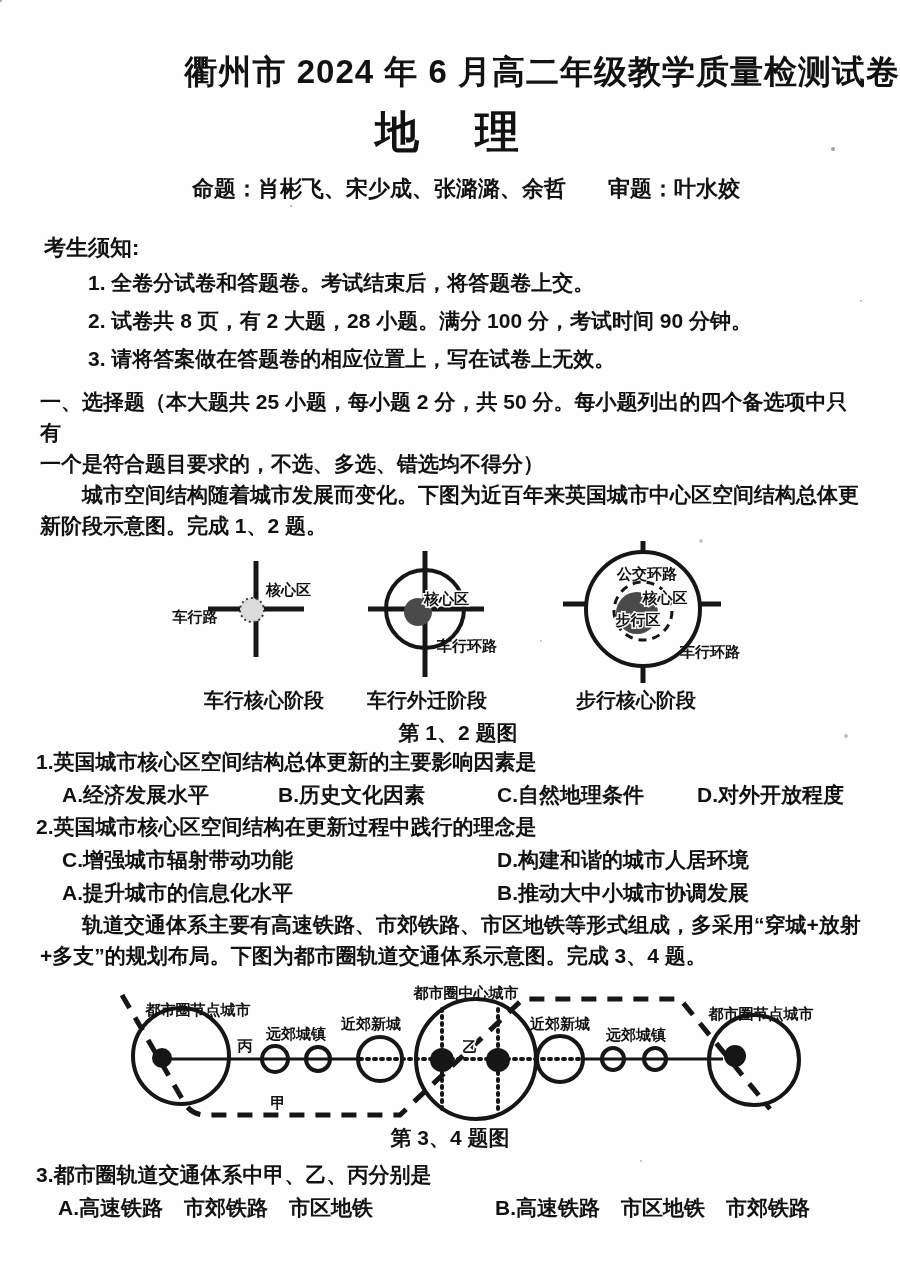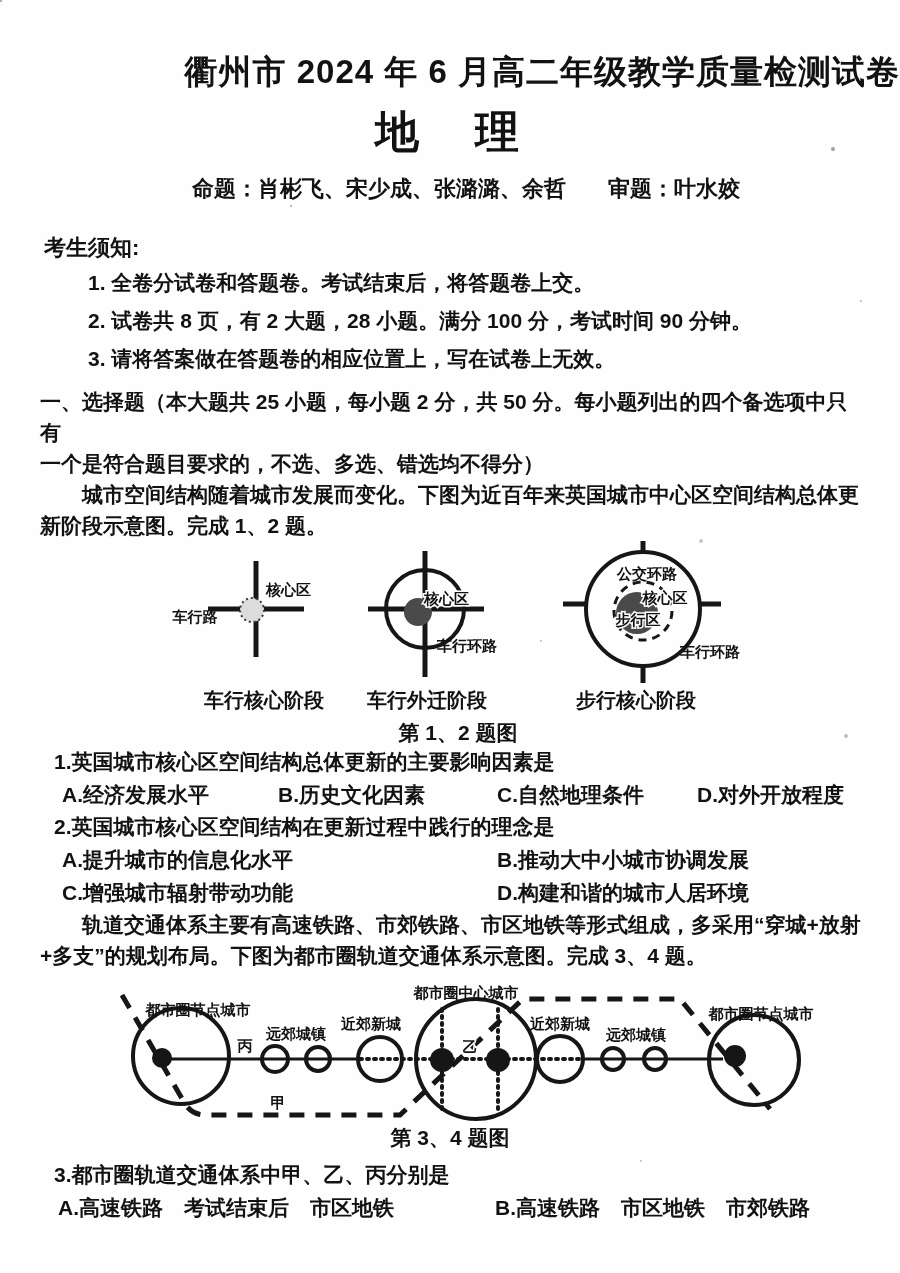--- a/index.html
+++ b/index.html
@@ -10,21 +10,21 @@
     background:#fefefe; color:#121212;
     font-family:"Liberation Sans", sans-serif; font-weight:700;
   }
   .title { text-align:right; padding-top:50px; font-size:33px; letter-spacing:1px; }
   .subject { text-align:center; font-size:44px; margin-top:8px; letter-spacing:6px; }
   .authors { margin:12px 0 0 192px; font-size:22px; display:flex; gap:42px; white-space:nowrap; }
   .notice { margin:28px 0 0 44px; font-size:22px; line-height:32px; }
   .notice-item { margin-left:44px; font-size:21px; line-height:38px; }
   .para { margin-left:40px; width:828px; font-size:21px; line-height:31px; }
   .sec1 { margin-top:8px; }
-  .stem { margin-left:54px; font-size:21px; line-height:32px; }
+  .stem { margin-left:36px; font-size:21px; line-height:32px; }
   .opts-row { display:flex; margin-left:62px; font-size:21px; line-height:33px; white-space:nowrap; }
   .opts-row.q3 { margin-left:58px; }
   .w216{width:216px;} .w219{width:219px;} .w200{width:200px;} .w435{width:435px;} .w437{width:437px;}
   svg { display:block; }
   svg text {
     font-family:"Liberation Sans", sans-serif; font-weight:700; fill:#121212;
   }
   .lbl { font-size:15px; }
   .lbl-over { font-size:15px; paint-order:stroke; stroke:#fefefe; stroke-width:3px; }
   .cap { font-size:20px; }
@@ -110,26 +110,26 @@
   <div class="stem">1.英国城市核心区空间结构总体更新的主要影响因素是</div>
   <div class="opts-row">
     <span class="w216">A.经济发展水平</span>
     <span class="w219">B.历史文化因素</span>
     <span class="w200">C.自然地理条件</span>
     <span>D.对外开放程度</span>
   </div>
 
   <div class="stem">2.英国城市核心区空间结构在更新过程中践行的理念是</div>
   <div class="opts-row">
+    <span class="w435">C.增强城市辐射带动功能</span>
+    <span>D.构建和谐的城市人居环境</span>
+  </div>
+  <div class="opts-row">
     <span class="w435">A.提升城市的信息化水平</span>
     <span>B.推动大中小城市协调发展</span>
-  </div>
-  <div class="opts-row">
-    <span class="w435">C.增强城市辐射带动功能</span>
-    <span>D.构建和谐的城市人居环境</span>
   </div>
 
   <div class="para">
     <div style="text-indent:2em;">轨道交通体系主要有高速铁路、市郊铁路、市区地铁等形式组成，多采用“穿城+放射</div>
     <div>+多支”的规划布局。下图为都市圈轨道交通体系示意图。完成 3、4 题。</div>
   </div>
 
   <svg width="900" height="180" viewBox="0 0 900 180">
 
     <path class="ink" d="M 122 24 L 184 131 Q 191 144 206 144 L 400 144 L 523 28 L 680 28 L 770 138" stroke-width="5" stroke-dasharray="15 11"></path>
@@ -169,16 +169,16 @@
     <circle cx="735" cy="85" r="11" fill="#161616"></circle>
     <text class="lbl" x="761" y="48" text-anchor="middle">都市圈节点城市</text>
 
     <text class="lbl-over" x="245" y="80" text-anchor="middle" font-size="17">丙</text>
     <text class="lbl-over" x="278" y="137" text-anchor="middle" font-size="17">甲</text>
     <text class="figcap" x="450" y="174" text-anchor="middle">第 3、4 题图</text>
   </svg>
 
   <div class="stem" style="margin-top:8px;">3.都市圈轨道交通体系中甲、乙、丙分别是</div>
   <div class="opts-row q3">
-    <span class="w437">A.高速铁路　考试结束后　市区地铁</span>
+    <span class="w437">A.高速铁路　市郊铁路　市区地铁</span>
     <span>B.高速铁路　市区地铁　市郊铁路</span>
   </div>
 </div>
 
 </body></html>

